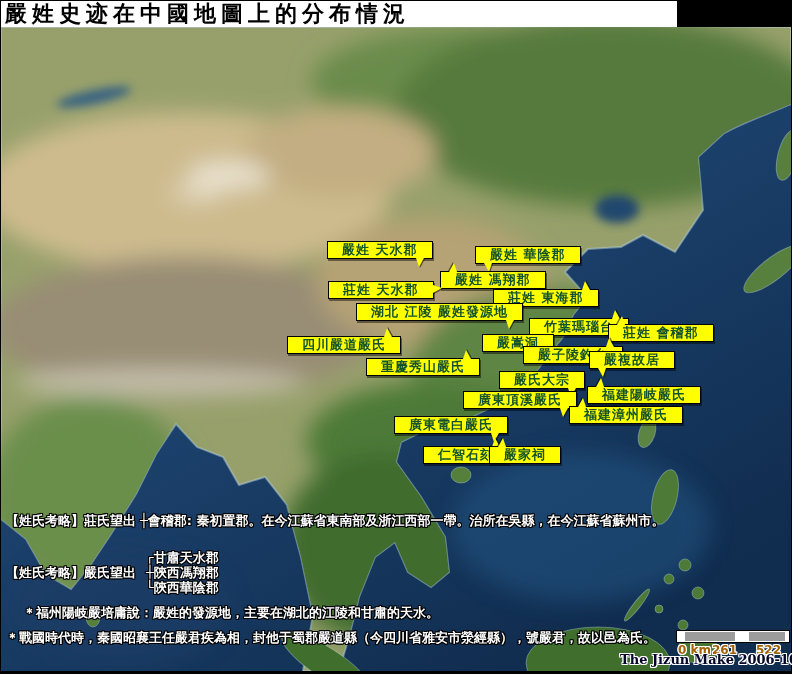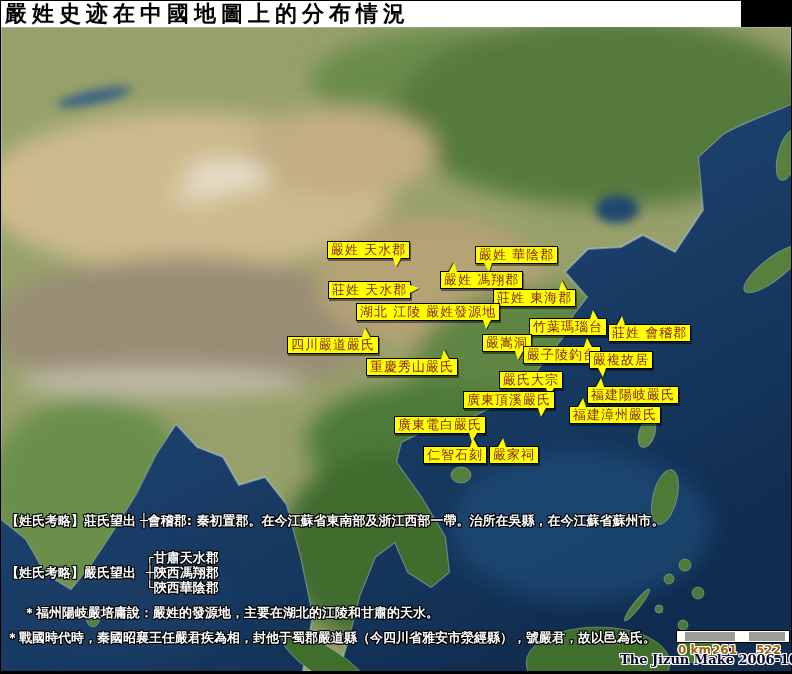--- a/index.html
+++ b/index.html
@@ -1,27 +1,27 @@
 <!DOCTYPE html>
 <html><head>
 <meta charset="utf-8">
 <style>
   html,body{margin:0;padding:0;background:#555;}
   #page{position:relative;width:792px;height:674px;background:#000;overflow:hidden;
         font-family:"DejaVu Sans",sans-serif;}
   
-  #titlebar{position:absolute;left:1px;top:1px;width:728px;height:26px;background:#fff;padding-left:12px;}
+  #titlebar{position:absolute;left:1px;top:1px;width:676px;height:26px;background:#fff;}
   #titlebar .t{position:absolute;left:4px;top:0px;font-size:22px;font-weight:bold;
                letter-spacing:5px;color:#000;line-height:26px;white-space:nowrap;}
   
   #map{position:absolute;left:1px;top:27px;width:790px;height:644px;}
   
-  .maplabel{position:absolute;background:#ffff00;color:#7f1d1d;border:1px solid #000;
-            font-size:13px;font-weight:normal;line-height:16px;letter-spacing:1px;
-            padding:0 3px;white-space:nowrap;box-shadow:1px 2px 0 rgba(0,0,0,.45);z-index:5;}
+  .maplabel{position:absolute;background:#ffff00;color:#14532d;border:1px solid #000;
+            font-size:13px;font-weight:bold;line-height:16px;letter-spacing:1px;
+            padding:0 14px;white-space:nowrap;box-shadow:1px 2px 0 rgba(0,0,0,.45);z-index:5;}
   .tail{position:absolute;width:0;height:0;}
   .t-down-r .tail{bottom:-9px;right:8px;border-left:3px solid transparent;border-right:5px solid transparent;border-top:9px solid #ffff00;filter:drop-shadow(1px 1px 0 rgba(0,0,0,.55));}
   .t-down-l .tail{bottom:-9px;left:8px;border-right:3px solid transparent;border-left:5px solid transparent;border-top:9px solid #ffff00;filter:drop-shadow(1px 1px 0 rgba(0,0,0,.55));}
   .t-up-r .tail{top:-9px;right:8px;border-left:3px solid transparent;border-right:5px solid transparent;border-bottom:9px solid #ffff00;filter:drop-shadow(1px -1px 0 rgba(0,0,0,.55));}
   .t-up-l .tail{top:-9px;left:8px;border-right:3px solid transparent;border-left:5px solid transparent;border-bottom:9px solid #ffff00;filter:drop-shadow(-1px -1px 0 rgba(0,0,0,.55));}
   .t-right .tail{right:-9px;top:3px;border-top:3px solid transparent;border-bottom:5px solid transparent;border-left:9px solid #ffff00;filter:drop-shadow(1px 1px 0 rgba(0,0,0,.55));}
   
   .otext{position:absolute;color:#ffffff;font-size:13px;font-weight:bold;white-space:nowrap;z-index:4;
          text-shadow:-1px -1px 0 #000,1px -1px 0 #000,-1px 1px 0 #000,1px 1px 0 #000,
                      -1px 0 0 #000,1px 0 0 #000,0 -1px 0 #000,0 1px 0 #000;}

